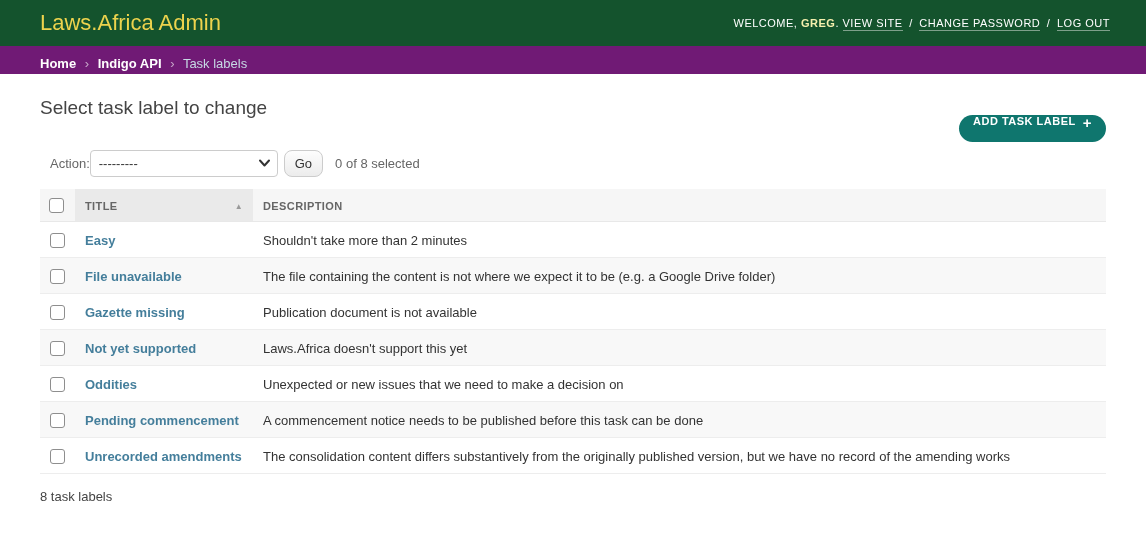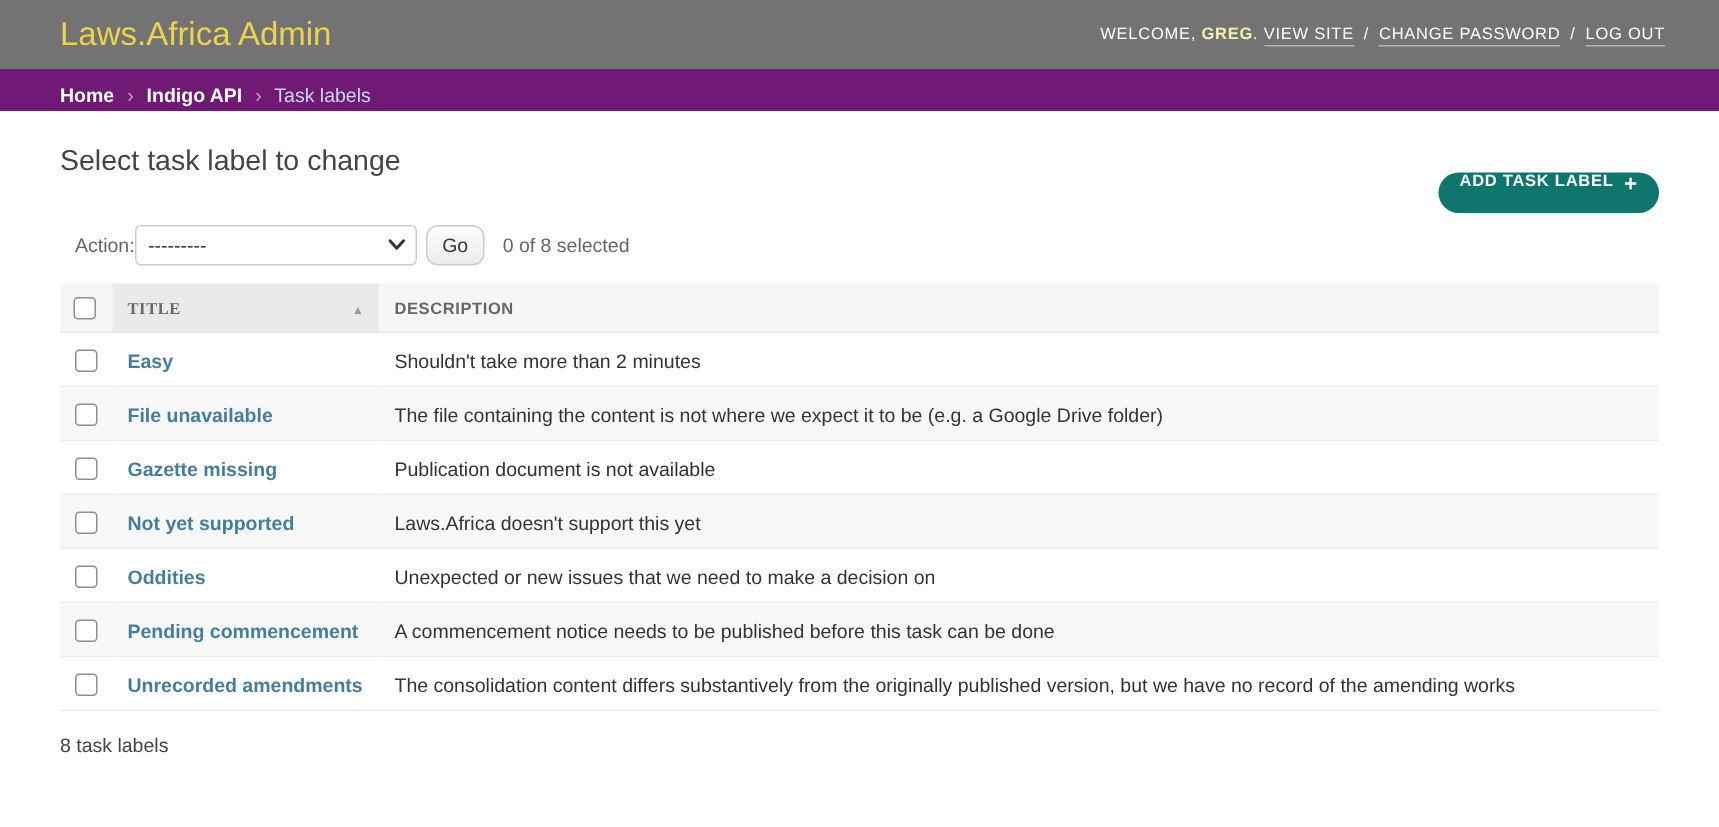--- a/index.html
+++ b/index.html
@@ -6,21 +6,21 @@
   html, body { width: 1146px; height: 551px; overflow: hidden; }
   body {
     font-family: "Liberation Sans", sans-serif;
     background: #fff;
     color: #333;
   }
 
   
   .branding {
     height: 46px;
-    background: #737373;
+    background: #14532d;
     display: flex;
     align-items: center;
     justify-content: space-between;
     padding: 0 36px 0 40px;
   }
   .site-title {
     color: #edd34d;
     font-size: 22px;
     font-weight: 400;
     text-decoration: none;
@@ -145,21 +145,21 @@
     background: #f6f6f6;
     text-align: left;
     font-size: 11px;
     font-weight: bold;
     color: #666;
     letter-spacing: .4px;
     padding: 9px 10px 8px;
     border-bottom: 1px solid #e8e8e8;
   }
   .results th.checkbox-col { width: 32px; padding-left: 9px; }
-  .results th.title-col { width: 178px; background: #eaeaea; font-family: Liberation Serif, serif; }
+  .results th.title-col { width: 178px; background: #eaeaea; }
   .results th .sort-icon {
     float: right;
     font-size: 8px;
     color: #999;
     margin-top: 2px;
     cursor: pointer;
   }
   .results td {
     padding: 10px 10px 9px;
     border-bottom: 1px solid #ededed;

